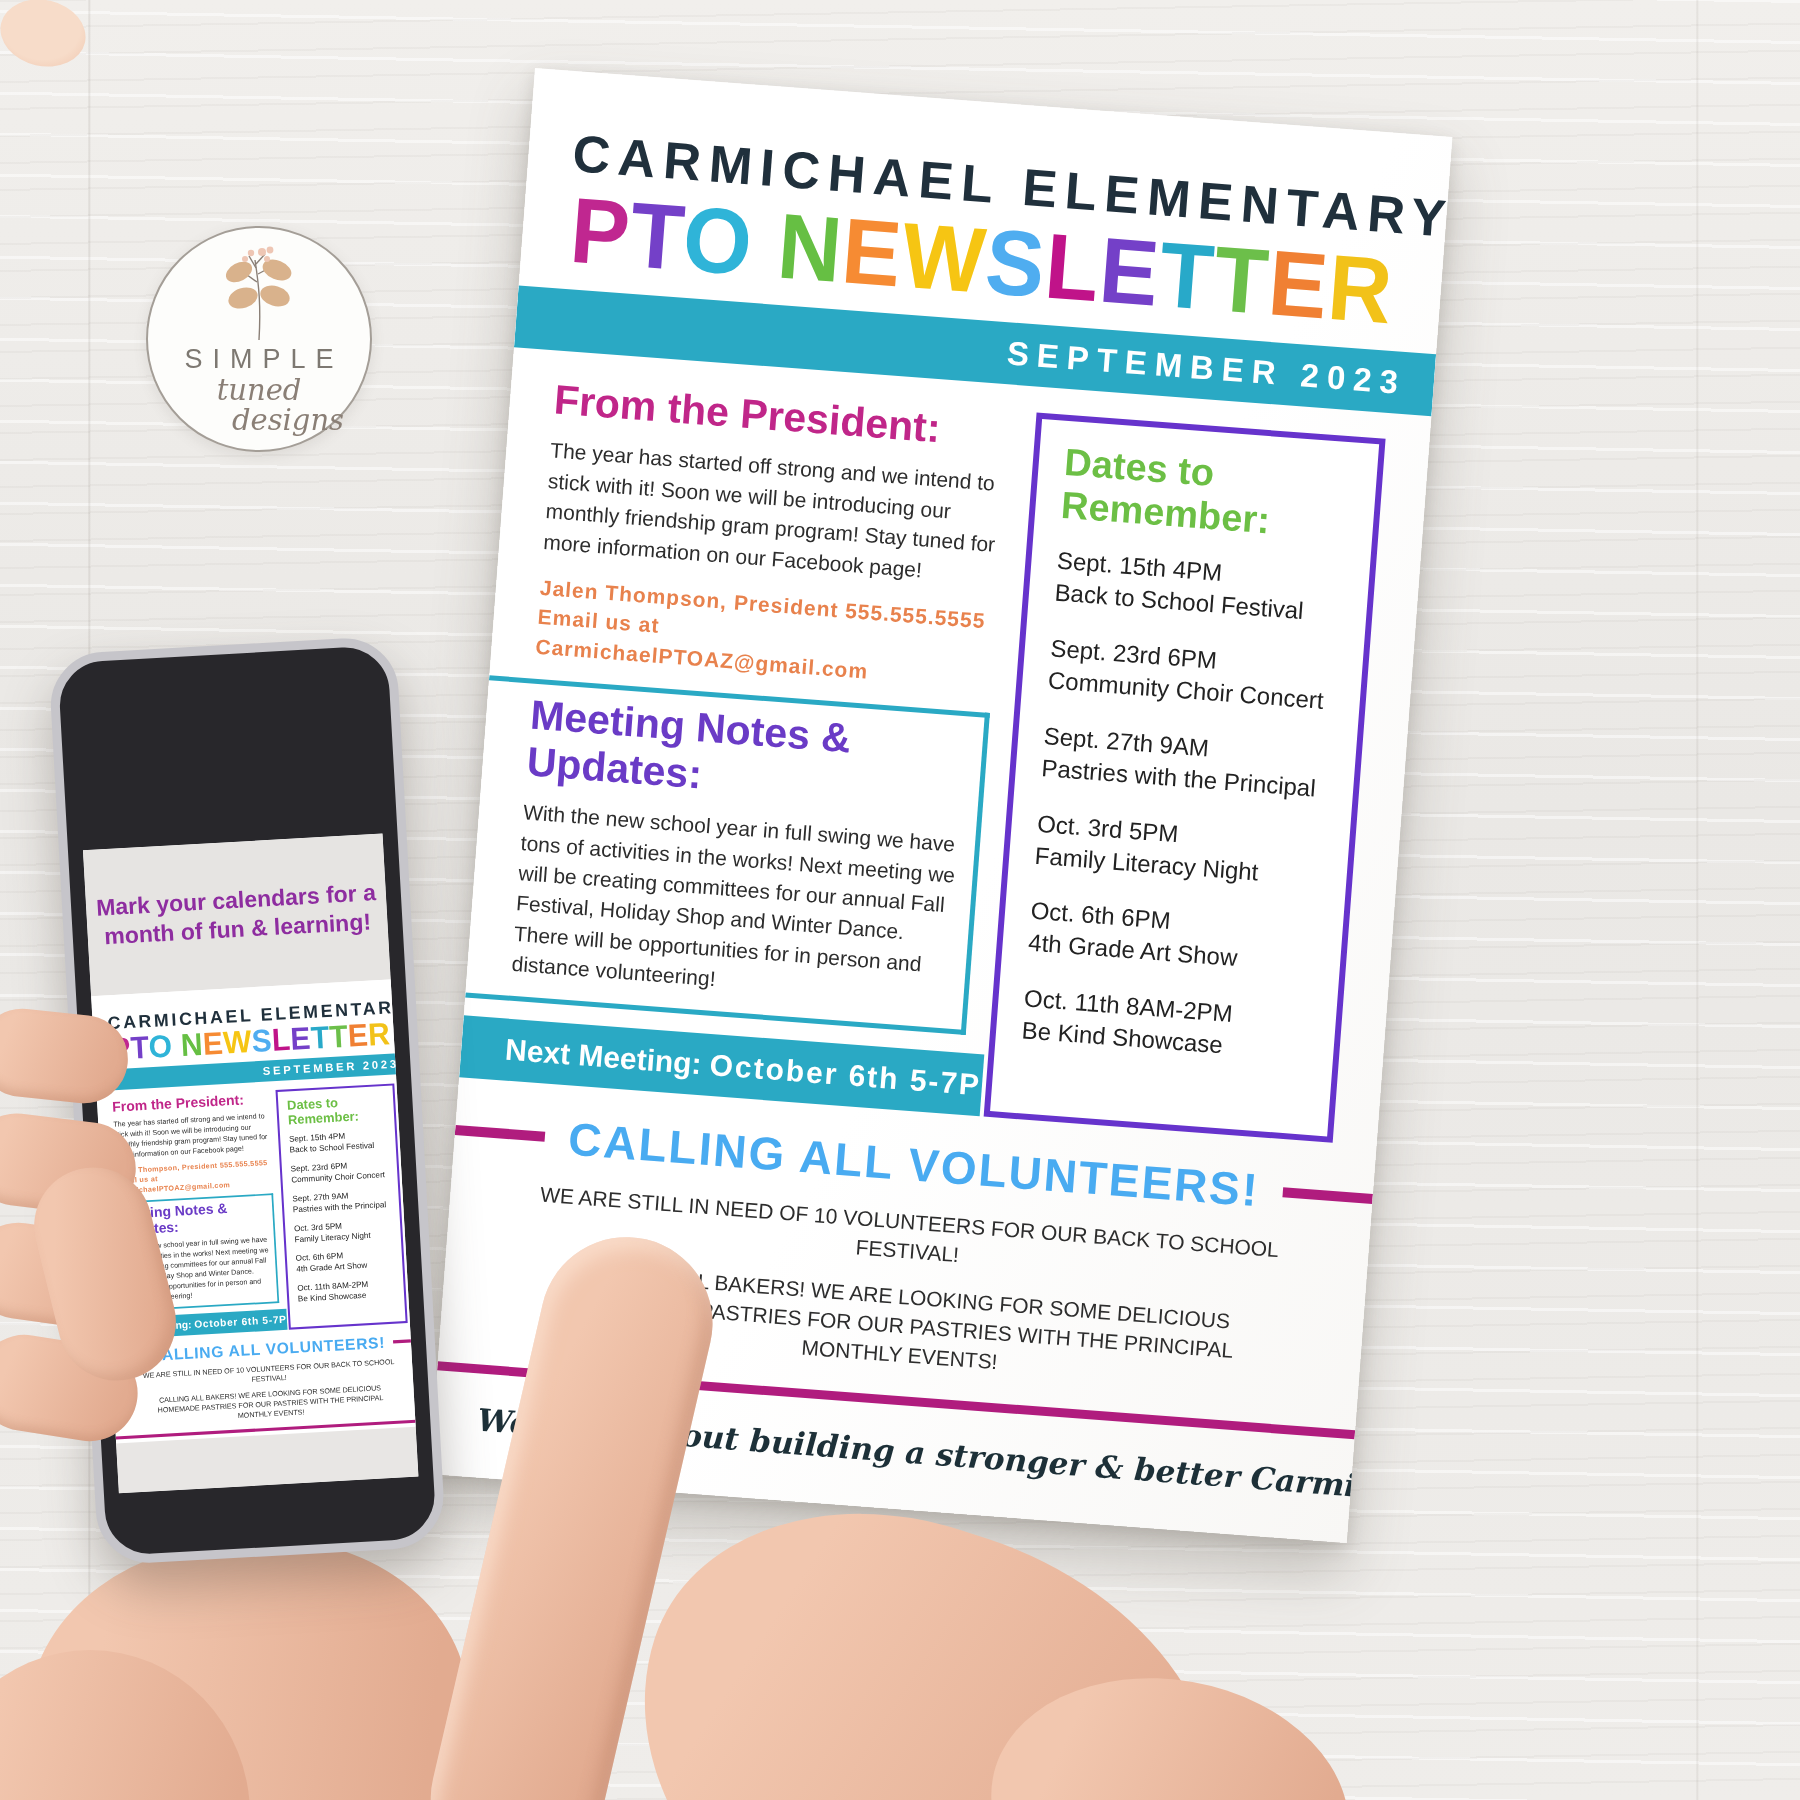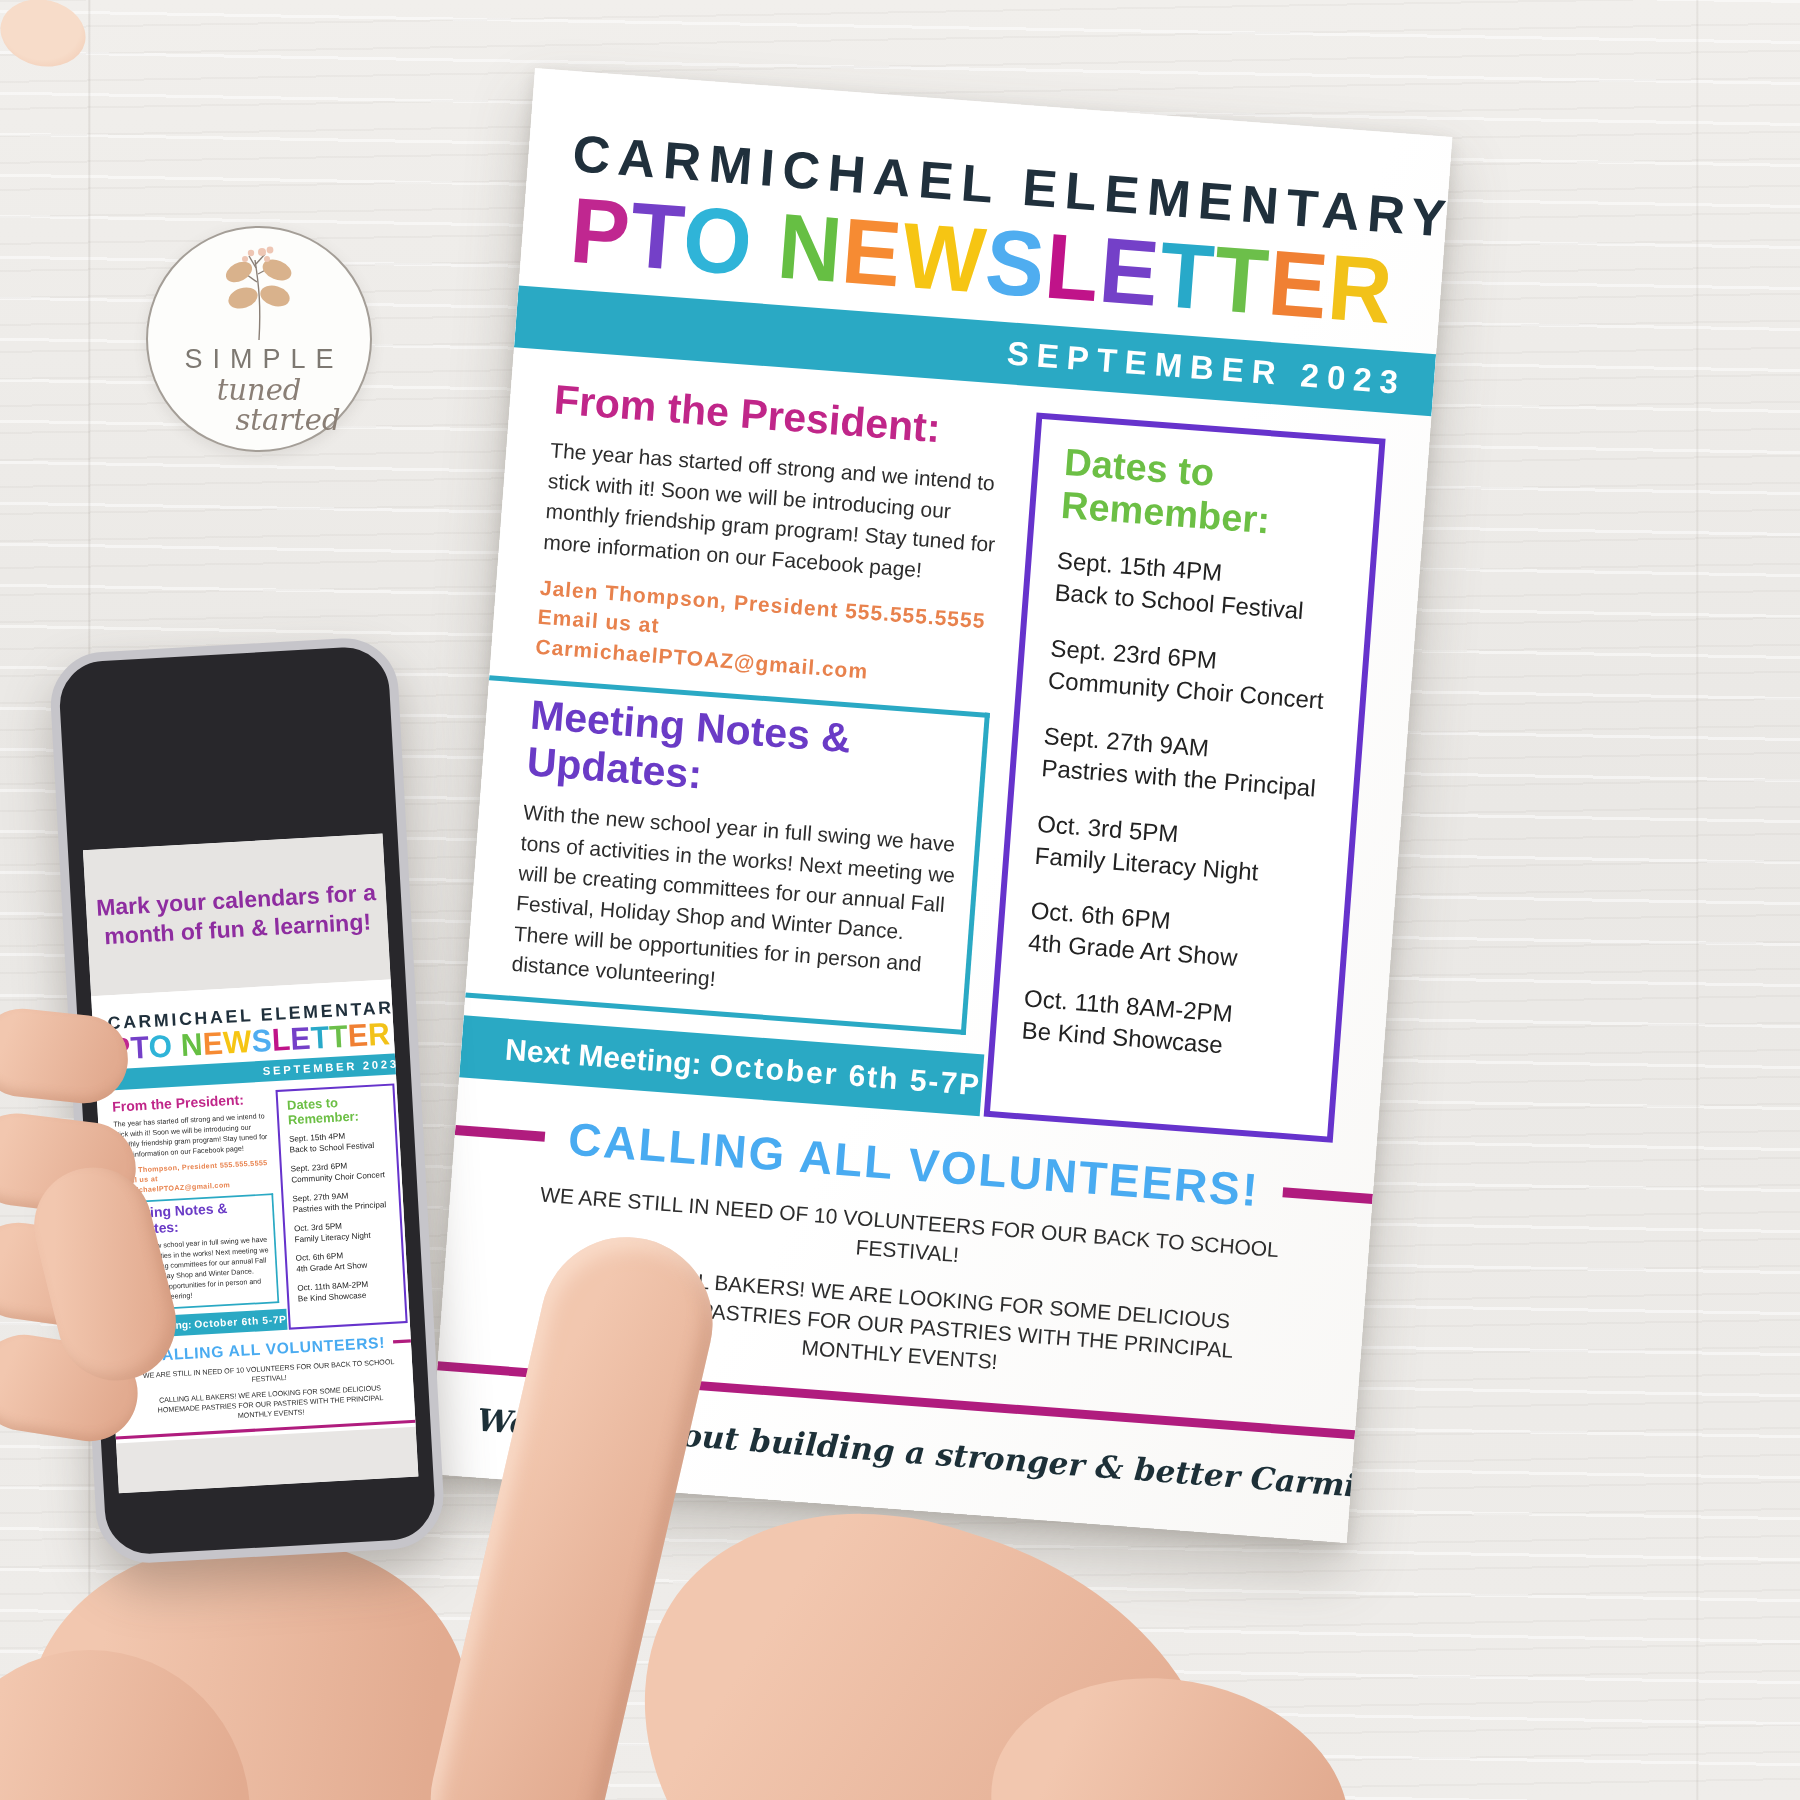--- a/index.html
+++ b/index.html
@@ -154,21 +154,21 @@
     <ellipse cx="28" cy="52" rx="15" ry="10" fill="#d9b28c" transform="rotate(-18 28 52)"></ellipse>
     <ellipse cx="60" cy="50" rx="15" ry="10" fill="#d9b28c" transform="rotate(16 60 50)"></ellipse>
     <circle cx="47" cy="6" r="4" fill="#eec6b4"></circle>
       <circle cx="55" cy="4" r="3.4" fill="#eec6b4"></circle>
     <circle cx="36" cy="7" r="3.2" fill="#eec6b4"></circle>
       <circle cx="30" cy="13" r="3" fill="#eec6b4"></circle>
     <circle cx="52" cy="13" r="3" fill="#eec6b4"></circle>
   </svg>
   <div class="logo-simple">SIMPLE</div>
   <div class="logo-script">tuned</div>
-  <div class="logo-script l2">started</div>
+  <div class="logo-script l2">designs</div>
 </div>
 
 <div class="paper">
   <div>
   <div class="nl">
     <div class="nl-title-top">CARMICHAEL ELEMENTARY</div>
     <div class="nl-title-main">
       
     <span class="nl-letter" style="color: rgb(192, 39, 144);">P</span><span class="nl-letter" style="color: rgb(116, 64, 200);">T</span><span class="nl-letter" style="color: rgb(47, 180, 216);">O</span><span class="nl-letter" style="color: rgb(0, 0, 0);"> </span><span class="nl-letter" style="color: rgb(102, 191, 67);">N</span><span class="nl-letter" style="color: rgb(246, 139, 51);">E</span><span class="nl-letter" style="color: rgb(246, 197, 19);">W</span><span class="nl-letter" style="color: rgb(79, 173, 240);">S</span><span class="nl-letter" style="color: rgb(192, 19, 137);">L</span><span class="nl-letter" style="color: rgb(116, 64, 200);">E</span><span class="nl-letter" style="color: rgb(40, 169, 201);">T</span><span class="nl-letter" style="color: rgb(108, 191, 74);">T</span><span class="nl-letter" style="color: rgb(240, 128, 51);">E</span><span class="nl-letter" style="color: rgb(242, 194, 25);">R</span></div>
     <div class="nl-band">

